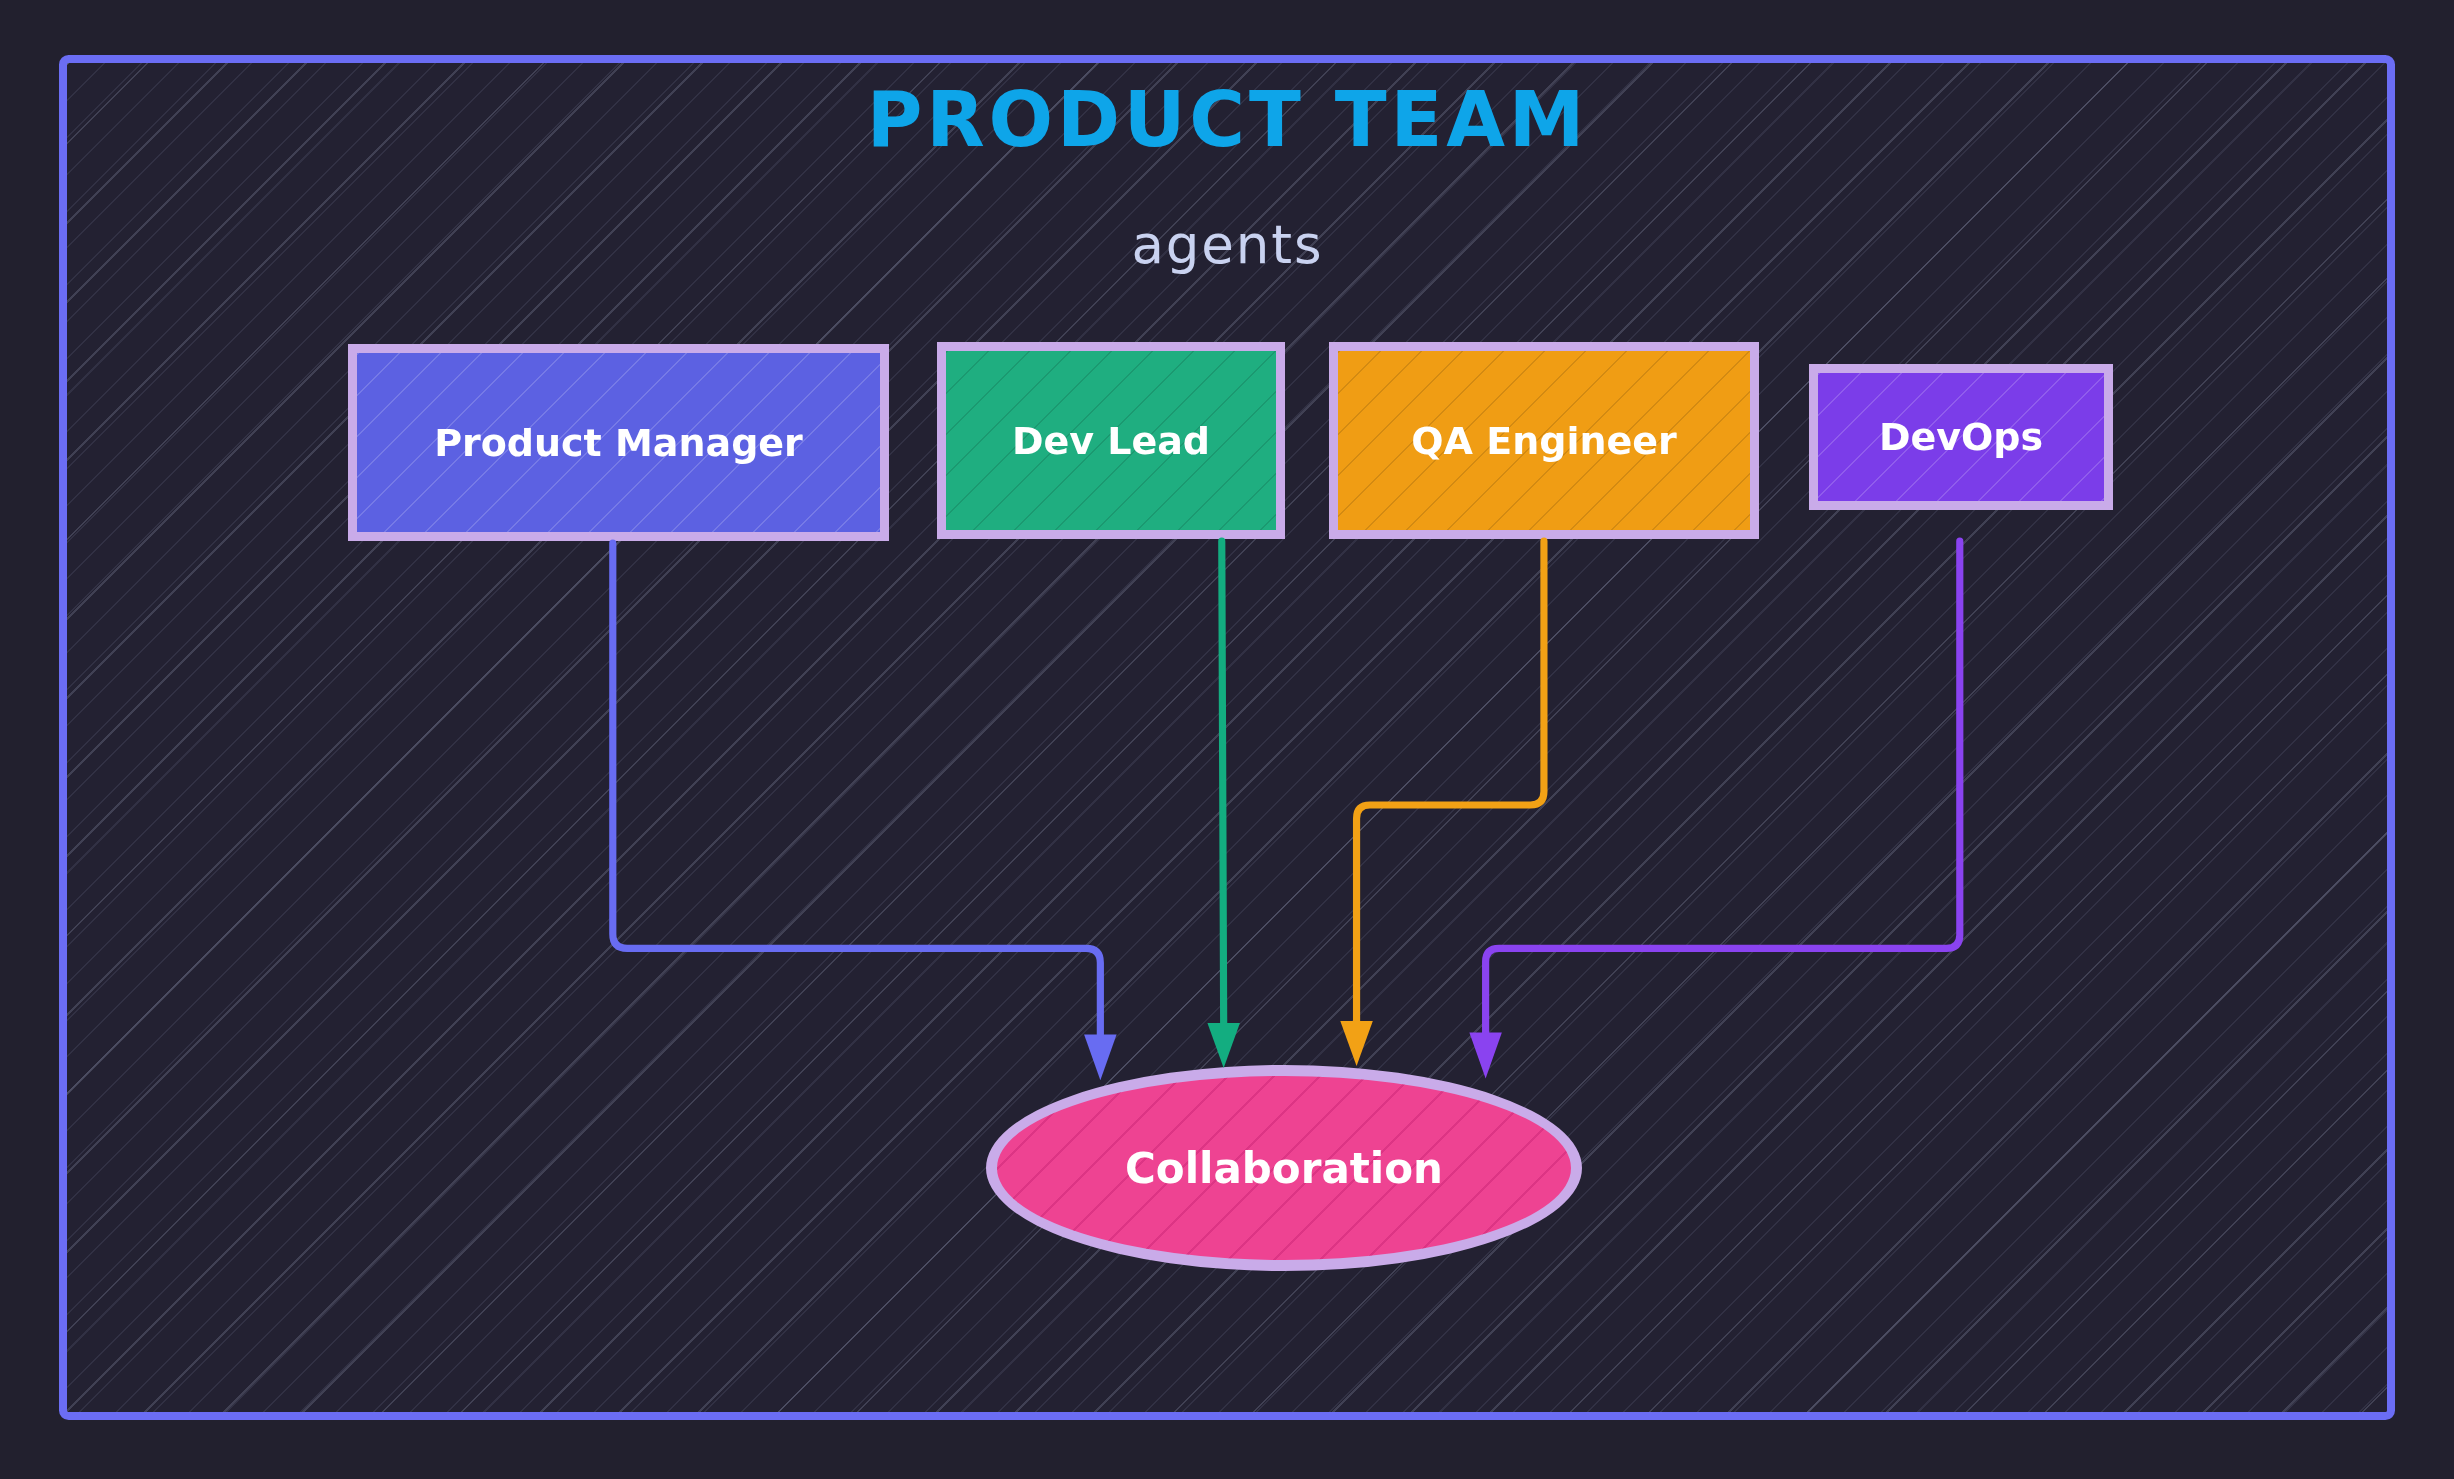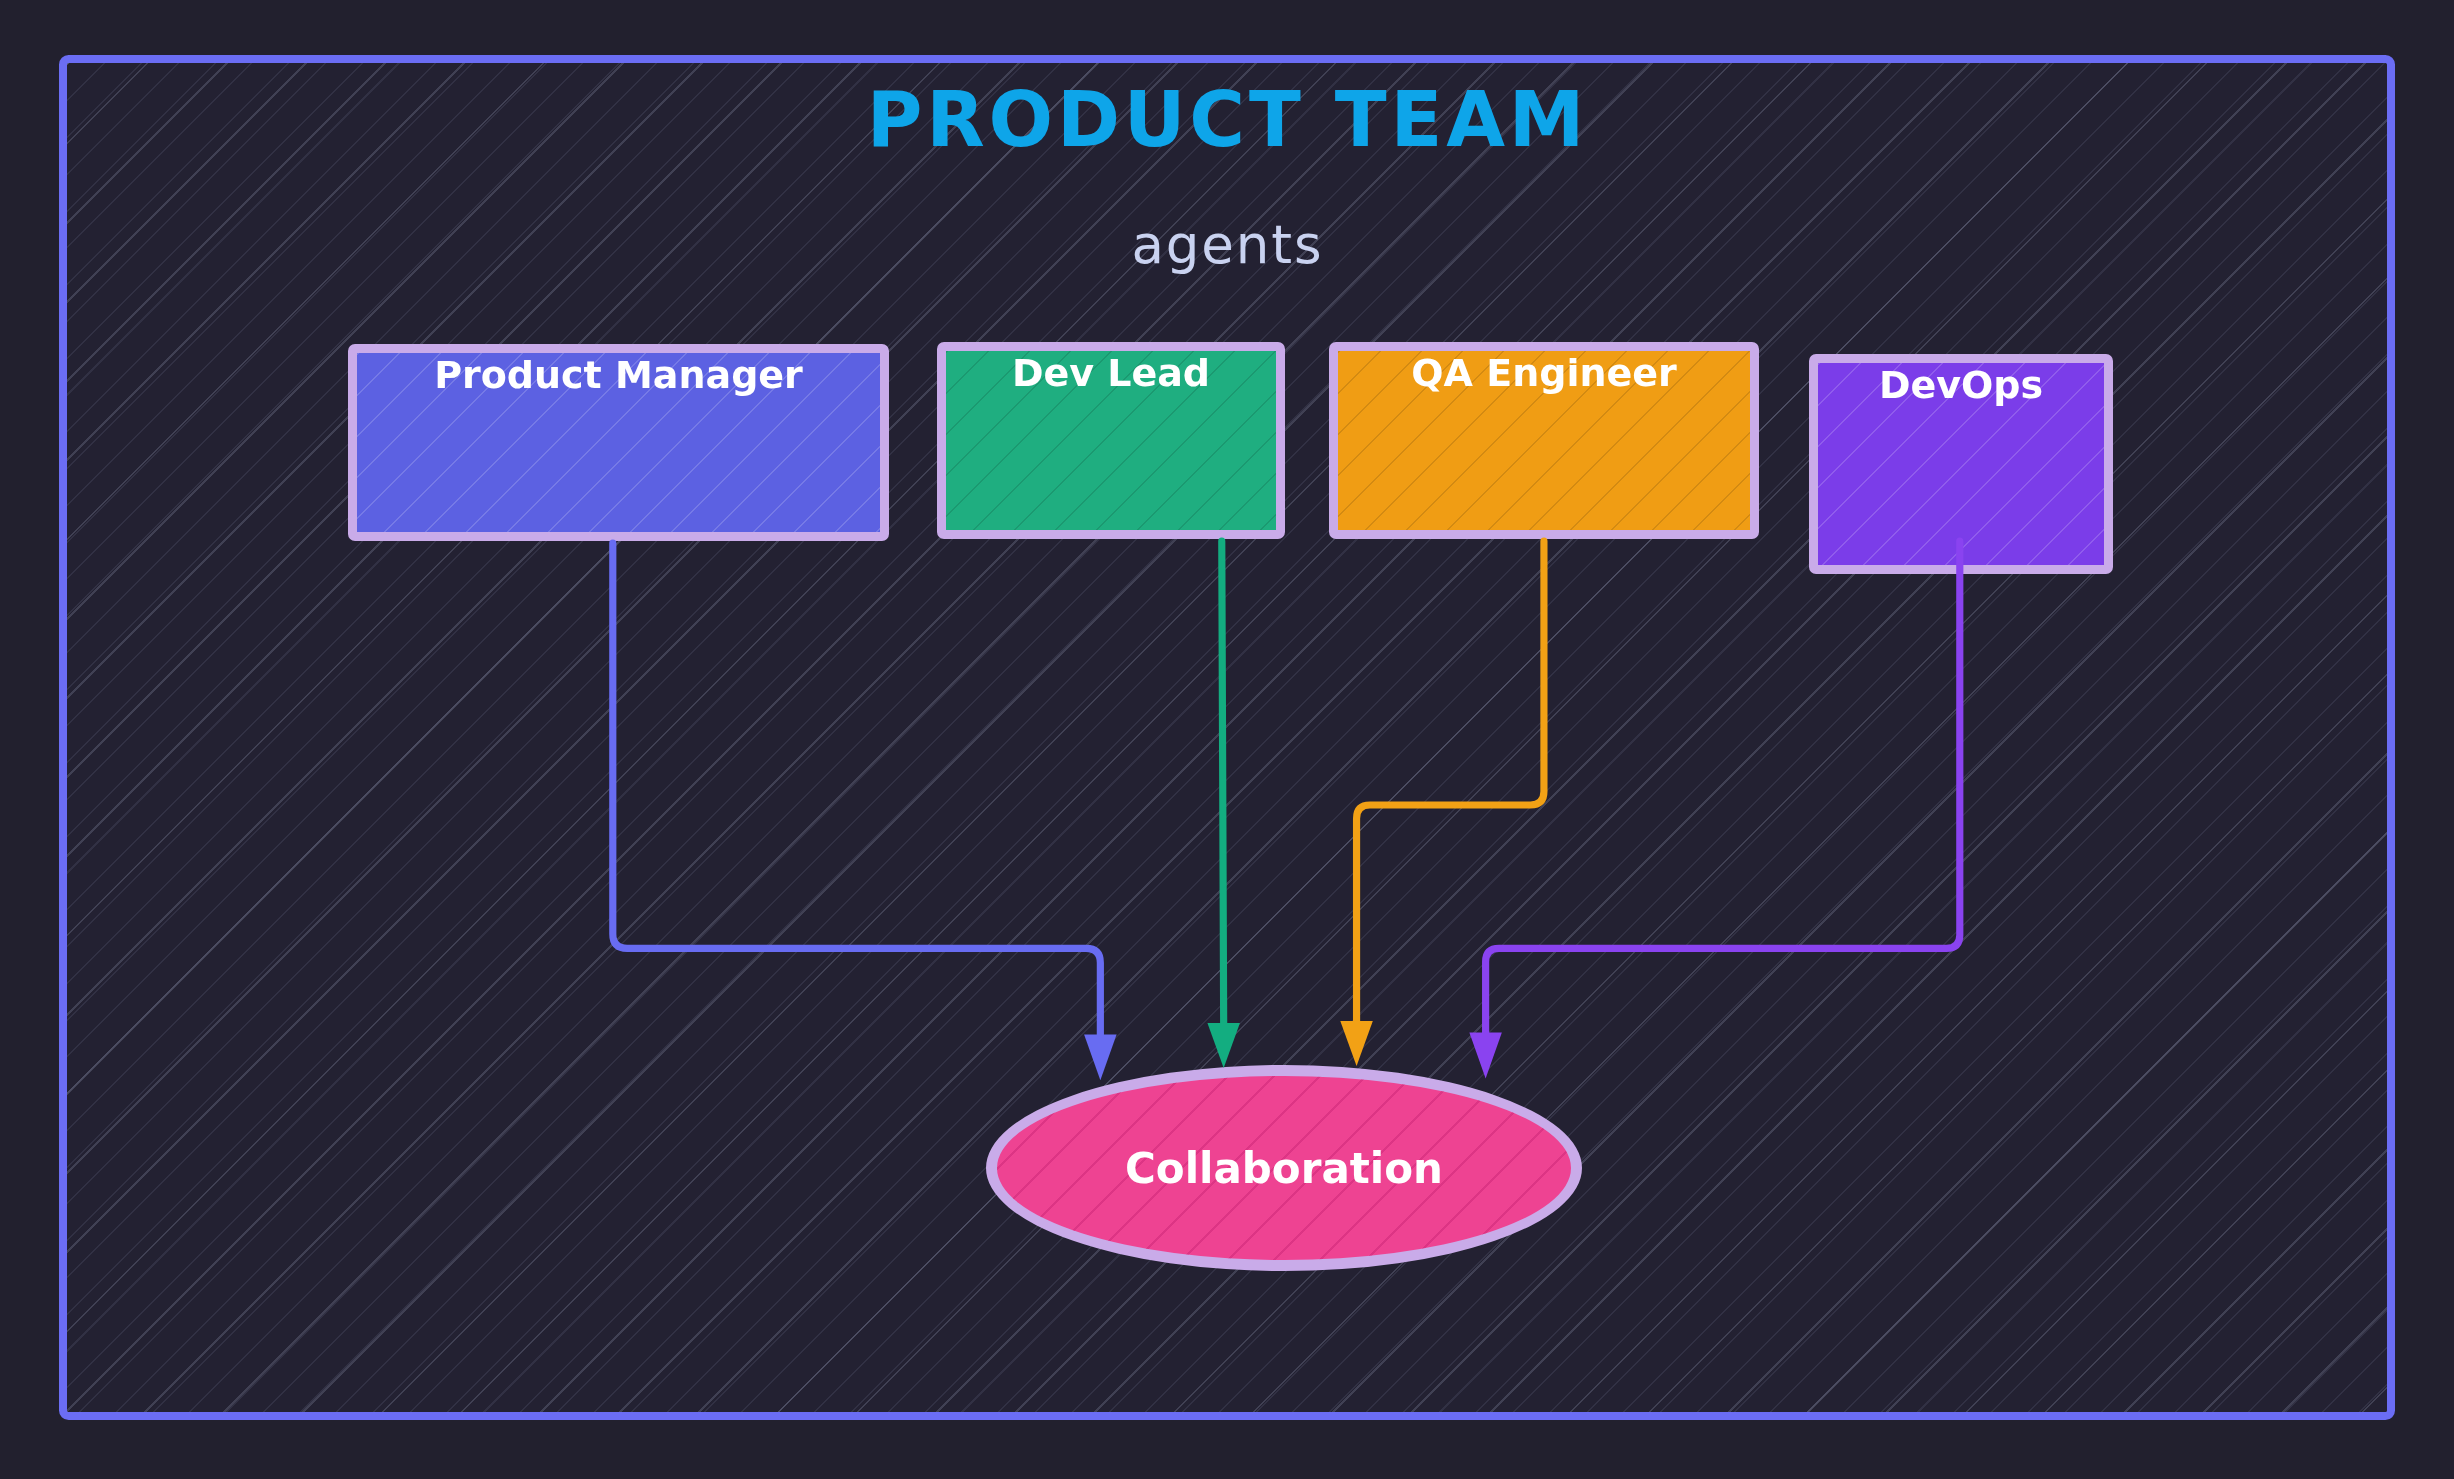--- a/index.html
+++ b/index.html
@@ -38,37 +38,37 @@
     position: absolute; left: 0; right: 0; top: 214px;
     text-align: center;
     font-size: 53px; letter-spacing: 1.9px;
     color: #c9d2f0;
     z-index: 4;
   }
   .node {
     position: absolute;
     box-sizing: border-box;
     border: 9.6px solid #c9abe9;
-    border-radius: 7px;
-    display: flex; align-items: flex-start; justify-content: center;
+    border-radius: 0;
+    display: flex; align-items: center; justify-content: center;
     color: #ffffff; font-weight: bold; font-size: 38px;
     z-index: 2;
   }
   .node::after {
     content: ""; position: absolute; inset: 0; pointer-events: none;
     background: repeating-linear-gradient(135deg, rgba(255,255,255,0.16) 0px, rgba(255,255,255,0.16) 1.9px, transparent 1.9px, transparent 29px);
   }
   .node.hatch-dark::after {
     background: repeating-linear-gradient(135deg, rgba(0,0,0,0.12) 0px, rgba(0,0,0,0.12) 1.9px, transparent 1.9px, transparent 29px);
   }
   .node .label { position: relative; z-index: 1; }
   #node-pm     { left: 348px;  top: 344px; width: 541px; height: 197px; }
   #node-dev    { left: 937px;  top: 342px; width: 348px; height: 197px; }
   #node-qa     { left: 1329px; top: 342px; width: 430px; height: 197px; }
-  #node-devops { left: 1809px; top: 354px; width: 304px; height: 220px; }
+  #node-devops { left: 1809px; top: 364px; width: 304px; height: 146px; }
   .hub {
     position: absolute;
     left: 986px; top: 1065px;
     width: 596px; height: 206px;
     box-sizing: border-box;
     border: 11.5px solid #c9abe9;
     border-radius: 50%;
     display: flex; align-items: center; justify-content: center;
     color: #ffffff; font-weight: bold; font-size: 42px;
     z-index: 2;

